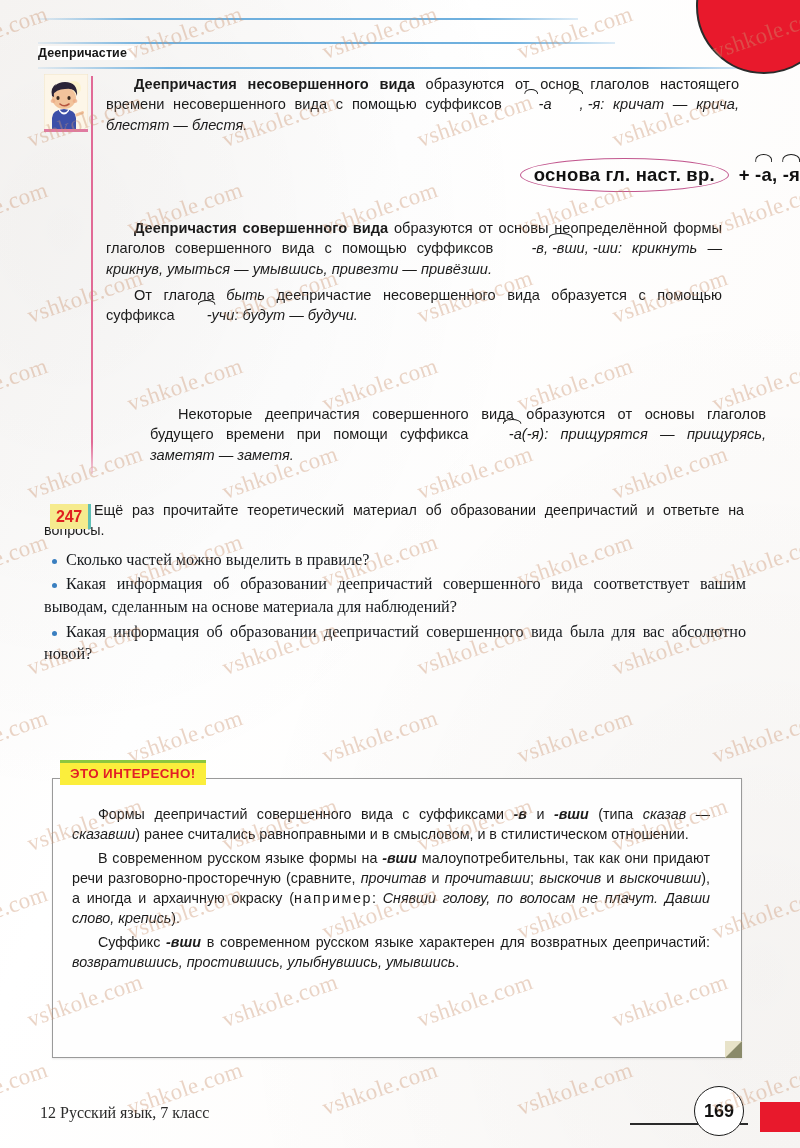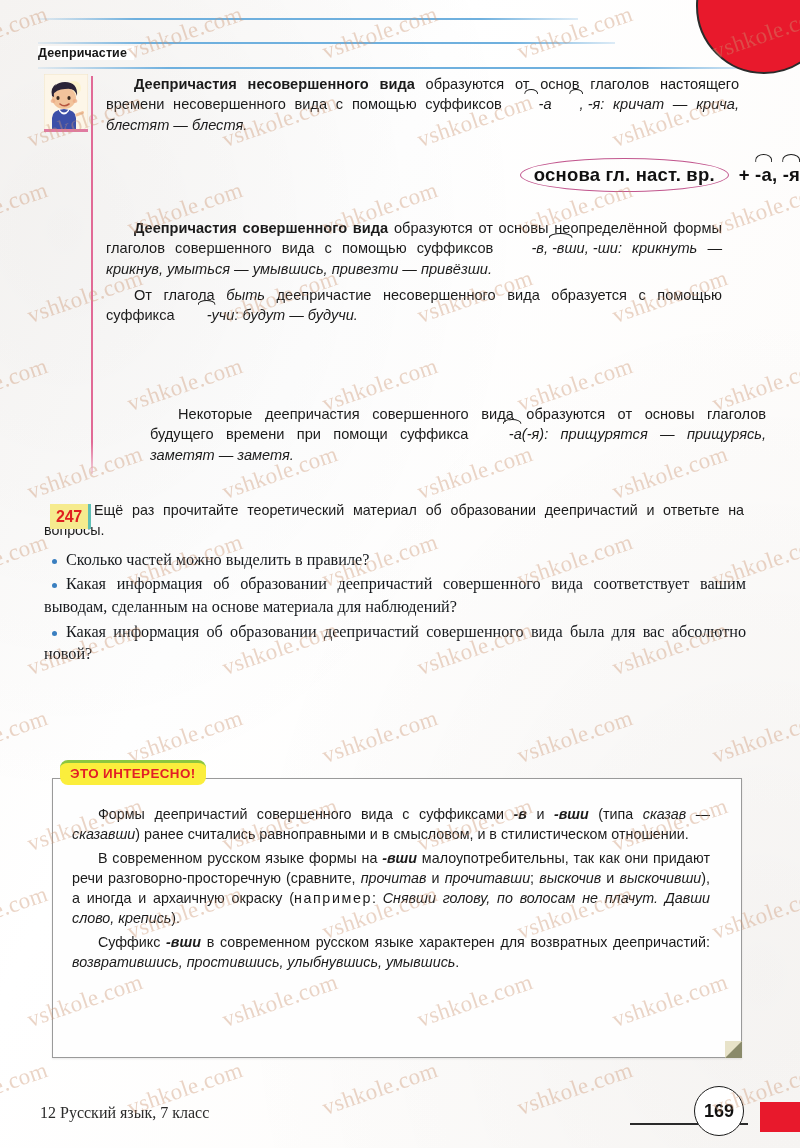--- a/index.html
+++ b/index.html
@@ -273,21 +273,20 @@
     top: -2px;
     background: #fbee3c;
     color: #e21e26;
     font-size: 13.4px;
     font-weight: bold;
     padding: 4px 10px 4px 10px;
     letter-spacing: 0.4px;
     z-index: 8;
     border-top: 3px solid #8cc63f;
     line-height: 1.05;
-    border-radius: 8px;
   }
   #interest-box {
     position: absolute;
     left: 0;
     top: 16px;
     width: 688px;
     height: 278px;
     border: 1.4px solid #9a9a9a;
     background: #fefefe;
     box-shadow: 0 1px 2px rgba(0,0,0,0.09);

